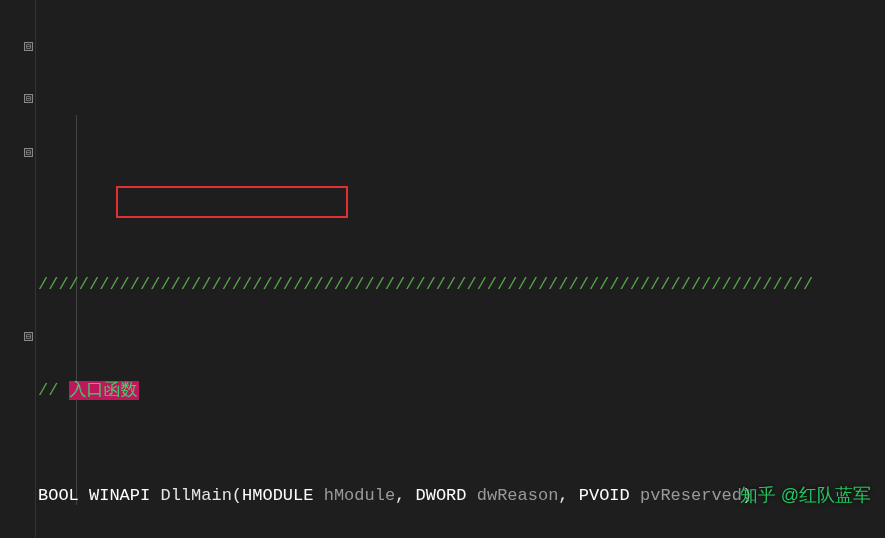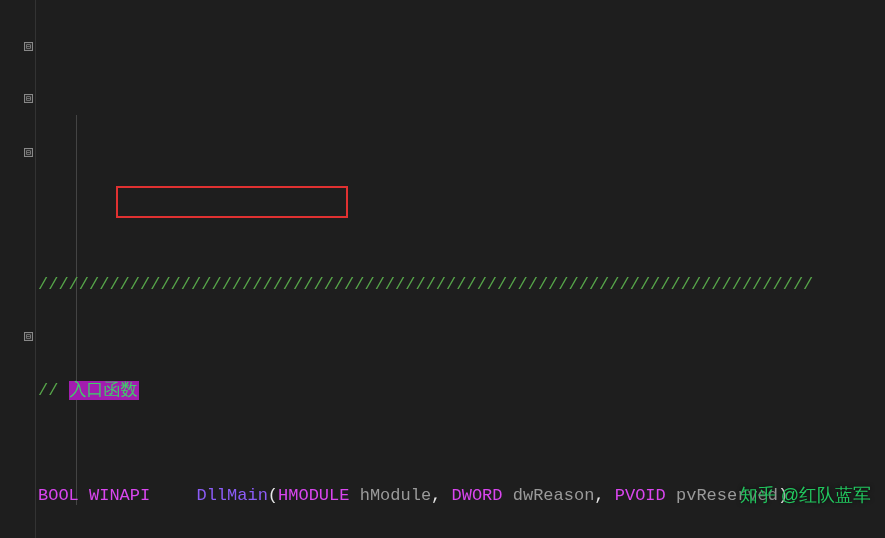--- a/index.html
+++ b/index.html
@@ -48,26 +48,26 @@
   .fold-line {
     position: absolute;
     left: 40px;
     top: 0;
     bottom: 0;
     width: 1px;
     background: #444;
   }
   
   .c-comment { color: #57a64a; }
-  .c-type    { color: #d946ef; margin-top: 40px; }
+  .c-type    { color: #ffffff; margin-top: 40px; }
   .c-white   { color: #e8e8e8; }
   .c-gray    { color: #9a9a9a; }
-  .c-func    { color: #8b5cf6; margin-left: 36px; }
+  .c-func    { color: #e5e5e5; }
   .highlight {
-    background: #a21caf;
+    background: #be185d;
     color: #3dd168;
     padding: 0 1px;
   }
   .red-box {
     position: absolute;
     border: 2px solid #e03131;
     pointer-events: none;
   }
   .watermark {
     position: absolute;

